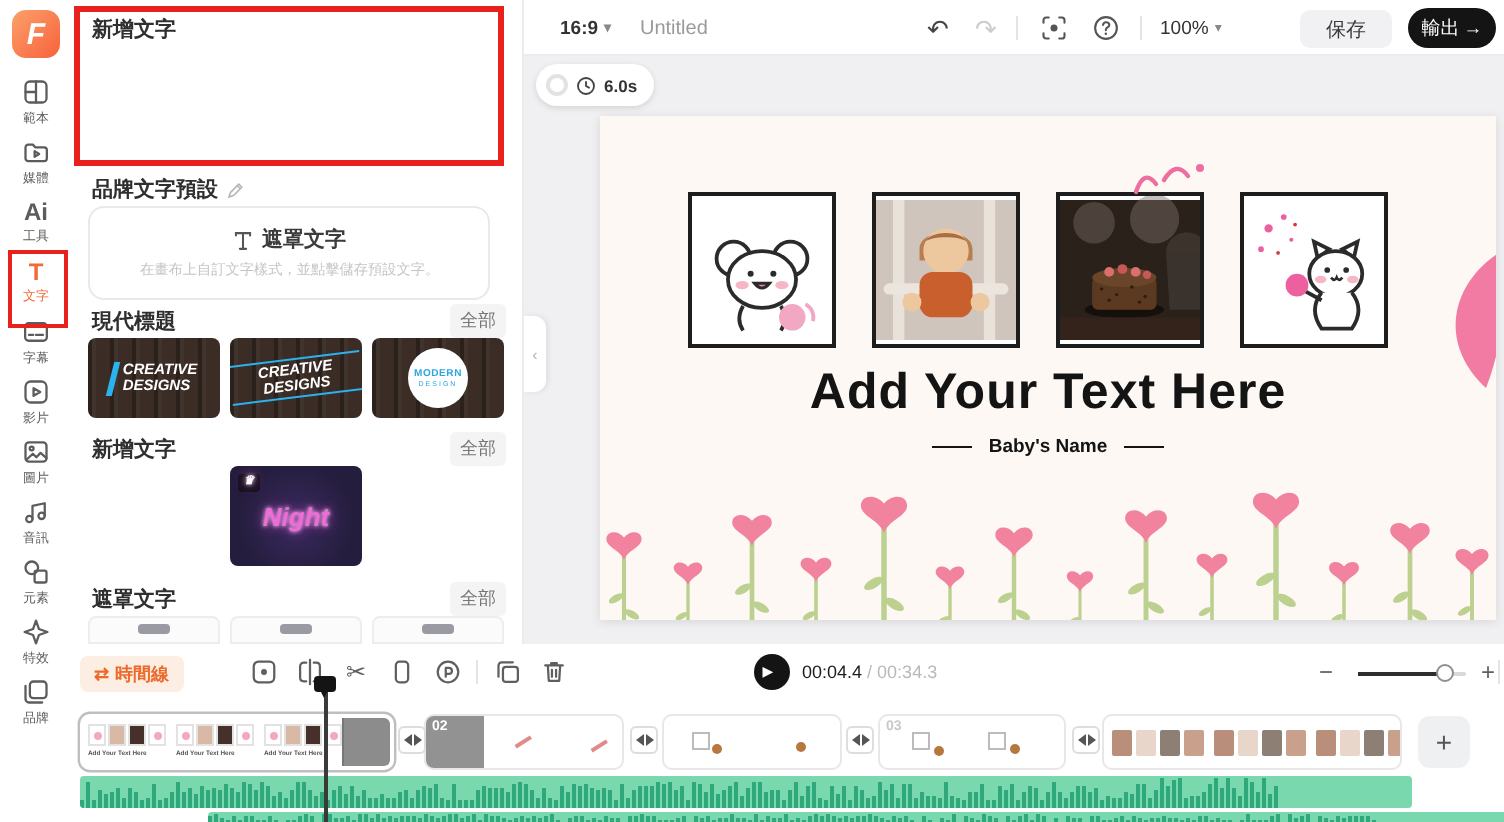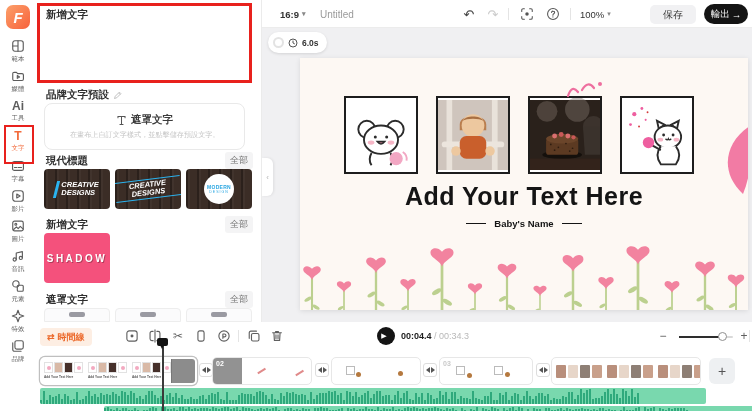--- a/index.html
+++ b/index.html
@@ -65,21 +65,21 @@
   #subline{left:0;top:160px;width:100%;display:flex;align-items:center;justify-content:center;gap:8px;color:#141414;cursor:pointer;}
   #subline .ln{width:20px;height:1.6px;background:#141414;}
   #subline .st{font-size:9.5px;font-weight:700;}
   
   #bbar{left:0;top:322px;width:752px;height:30px;background:#fff;z-index:4;}
   #tlToggle{position:absolute;left:40px;top:6px;height:18px;background:#fdeee3;border:none;border-radius:4px;color:#ec6a2c;font-size:9px;font-weight:600;display:flex;align-items:center;gap:3px;padding:0 7px;cursor:pointer;}
   .bico{position:absolute;top:5px;width:18px;height:18px;display:flex;align-items:center;justify-content:center;cursor:pointer;}
   .bico svg{width:14px;height:14px;stroke:#5f5f5f;fill:none;stroke-width:1.2;stroke-linecap:round;stroke-linejoin:round;}
   #playBtn{position:absolute;left:377px;top:5px;width:18px;height:18px;border-radius:50%;background:#141414;border:none;color:#fff;font-size:7px;display:flex;align-items:center;justify-content:center;cursor:pointer;padding-left:2px;}
   #timeDisp{position:absolute;left:401px;top:9px;font-size:9px;}
-  #timeDisp .cur{color:#1d1d1d;font-weight:700;}
+  #timeDisp .cur{color:#1d1d1d;font-weight:400;}
   #timeDisp .sep,#timeDisp .tot{color:#b9b9b9;}
   .zctl{position:absolute;top:5px;width:16px;height:18px;display:flex;align-items:center;justify-content:center;color:#5f5f5f;font-size:12px;cursor:pointer;}
   #ztrack{position:absolute;left:679px;top:13.5px;width:54px;height:2px;background:#d9d9d9;border-radius:1px;cursor:pointer;}
   #ztrack .fill{position:absolute;left:0;top:0;height:2px;width:43px;background:#2e2e2e;}
   #zknob{position:absolute;left:39px;top:-3.5px;width:9px;height:9px;border-radius:50%;background:#fff;border:1.5px solid #8f8f8f;}
   
   #tracks{left:0;top:352px;width:752px;height:59px;background:#fff;overflow:hidden;}
   .clip{position:absolute;top:5px;height:28px;background:#fff;border:1px solid #e7e7e7;border-radius:5px;overflow:hidden;cursor:pointer;}
   #clip1{left:40px;width:157px;border:2px solid #fff;box-shadow:0 0 0 1.2px #bfbfbf;}
   .grp{position:absolute;top:3px;width:42px;}
@@ -226,21 +226,24 @@
     </div>
     <div class="thumb mt wood" style="left:150px">
       <div class="circ3">
           <span class="m1">MODERN</span>
           <span class="m2">DESIGN</span>
         </div>
     </div>
 
     <div class="abs ptitle" style="left:10px;top:218px">新增文字</div>
     <span class="abs allpill" style="right:8px;top:216px">全部</span>
-    <div id="tsShadow" class="thumb ts" style="left:8px">SHADOW</div>
+    <div id="tsNight" class="thumb ts" style="left:79px">
+      <span class="crown">♛</span>
+      <span>Night</span>
+    </div>
 
     <div class="abs ptitle" style="left:10px;top:293px">遮罩文字</div>
     <span class="abs allpill" style="right:8px;top:291px">全部</span>
     <div class="maskthumb" style="left:8px">
         <i></i>
       </div>
     <div class="maskthumb" style="left:79px">
         <i></i>
       </div>
     <div class="maskthumb" style="left:150px">

